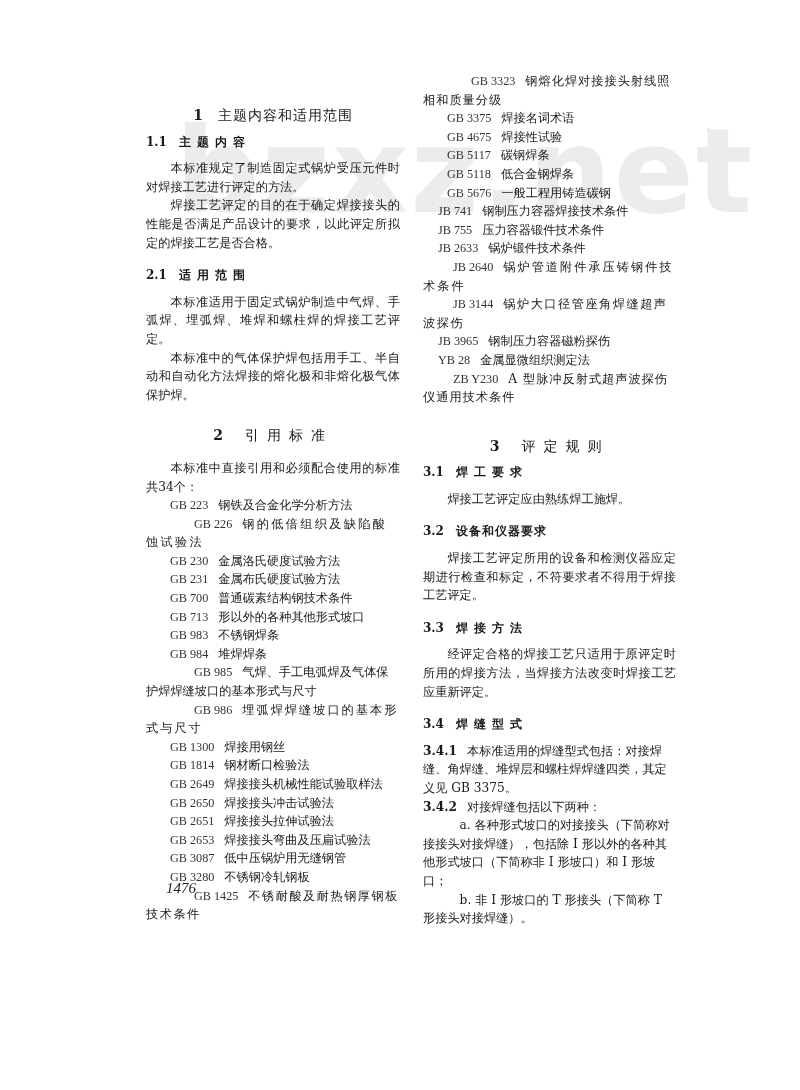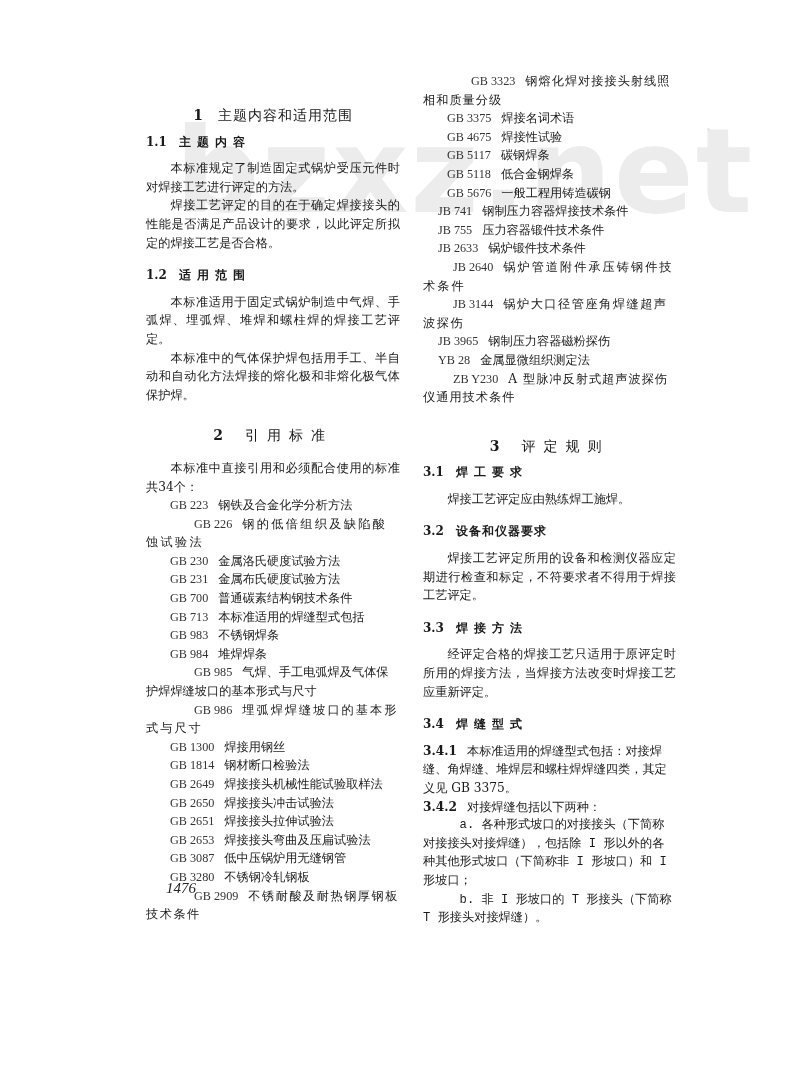--- a/index.html
+++ b/index.html
@@ -17,21 +17,21 @@
   .col-right { left: 423px; top: 72px; width: 253px; }
   .h1 { text-align: center; font-size: 14px; margin: 0; letter-spacing: 1px; }
   .h1 .num { font-weight: bold; margin-right: 14px; }
   .h2 { text-align: left; font-weight: bold; font-size: 12px; margin: 0; letter-spacing: 6px; }
   .h2 .num { letter-spacing: 0; margin-right: 12px; }
   .p { margin: 0; text-indent: 2em; text-align: justify; }
   .ref { margin: 0; padding-left: 24px; text-indent: 0; }
   .ref .code { display: inline-block; font-family: "Liberation Serif", serif; color: #333; margin-right: 10px; }
   .clause { margin: 0; }
   .clause .cnum { font-weight: bold; margin-right: 10px; }
-  .item { margin: 0; text-indent: 3em; font-family: Liberation Mono, monospace; }
+  .item { margin: 0; text-indent: 3em; }
   .gap-s { height: 8px; }
   .gap-m { height: 14px; }
   .gap-l { height: 22px; }
   .page-num {
     position: absolute; left: 166px; top: 880px; font-style: italic; font-family: Liberation Serif, serif;
     font-size: 15px; color: #222; z-index: 1;
   }
   .dot { position: absolute; left: 707px; top: 128px; width: 3px; height: 3px; background: #e5e5e5; border-radius: 50%; }
 </style>
 </head>
@@ -46,51 +46,51 @@
   </p>
   <div class="gap-s"></div>
   <p class="h2">
     <span class="num">1.1</span><span>主题内容</span>
   </p>
   <div class="gap-s"></div>
   <p class="p">本标准规定了制造固定式锅炉受压元件时对焊接工艺进行评定的方法。</p>
   <p class="p">焊接工艺评定的目的在于确定焊接接头的性能是否满足产品设计的要求，以此评定所拟定的焊接工艺是否合格。</p>
   <div class="gap-m"></div>
   <p class="h2">
-    <span class="num">1.2</span><span>适用范围</span>
+    <span class="num">2.1</span><span>适用范围</span>
   </p>
   <div class="gap-s"></div>
   <p class="p">本标准适用于固定式锅炉制造中气焊、手弧焊、埋弧焊、堆焊和螺柱焊的焊接工艺评定。</p>
   <p class="p">本标准中的气体保护焊包括用手工、半自动和自动化方法焊接的熔化极和非熔化极气体保护焊。</p>
   <div class="gap-l"></div>
   <p class="h1" style="letter-spacing:8px">
     <span class="num">2</span><span>引用标准</span>
   </p>
   <div class="gap-m"></div>
   <p class="p">本标准中直接引用和必须配合使用的标准共34个：</p>
 
   <p class="ref"><span class="code">GB 223</span><span>钢铁及合金化学分析方法</span></p>
   <p class="ref" style="padding-left:0;text-indent:24px"><span class="code">GB 226</span><span style="letter-spacing:2.3px">钢的低倍组织及缺陷酸蚀试验法</span></p>
   <p class="ref"><span class="code">GB 230</span><span>金属洛氏硬度试验方法</span></p>
   <p class="ref"><span class="code">GB 231</span><span>金属布氏硬度试验方法</span></p>
   <p class="ref"><span class="code">GB 700</span><span>普通碳素结构钢技术条件</span></p>
-  <p class="ref"><span class="code">GB 713</span><span>本标准适用的焊缝型式包括</span></p>
+  <p class="ref"><span class="code">GB 713</span><span>形以外的各种其他形式坡口</span></p>
   <p class="ref"><span class="code">GB 983</span><span>不锈钢焊条</span></p>
   <p class="ref"><span class="code">GB 984</span><span>堆焊焊条</span></p>
   <p class="ref" style="padding-left:0;text-indent:24px"><span class="code">GB 985</span><span>气焊、手工电弧焊及气体保护焊焊缝坡口的基本形式与尺寸</span></p>
   <p class="ref" style="padding-left:0;text-indent:24px"><span class="code">GB 986</span><span style="letter-spacing:2px">埋弧焊焊缝坡口的基本形式与尺寸</span></p>
   <p class="ref"><span class="code">GB 1300</span><span>焊接用钢丝</span></p>
   <p class="ref"><span class="code">GB 1814</span><span>钢材断口检验法</span></p>
   <p class="ref"><span class="code">GB 2649</span><span>焊接接头机械性能试验取样法</span></p>
   <p class="ref"><span class="code">GB 2650</span><span>焊接接头冲击试验法</span></p>
   <p class="ref"><span class="code">GB 2651</span><span>焊接接头拉伸试验法</span></p>
   <p class="ref"><span class="code">GB 2653</span><span>焊接接头弯曲及压扁试验法</span></p>
   <p class="ref"><span class="code">GB 3087</span><span>低中压锅炉用无缝钢管</span></p>
   <p class="ref"><span class="code">GB 3280</span><span>不锈钢冷轧钢板</span></p>
-  <p class="ref" style="padding-left:0;text-indent:24px"><span class="code">GB 2909</span><span style="letter-spacing:1.5px">不锈耐酸及耐热钢厚钢板技术条件</span></p>
+  <p class="ref" style="padding-left:0;text-indent:24px"><span class="code">GB 1425</span><span style="letter-spacing:1.5px">不锈耐酸及耐热钢厚钢板技术条件</span></p>
 </div>
 
 <div class="col col-right">
   <p class="ref" style="padding-left:0;text-indent:24px"><span class="code">GB 3323</span><span style="letter-spacing:1px">钢熔化焊对接接头射线照相和质量分级</span></p>
   <p class="ref"><span class="code">GB 3375</span><span>焊接名词术语</span></p>
   <p class="ref"><span class="code">GB 4675</span><span>焊接性试验</span></p>
   <p class="ref"><span class="code">GB 5117</span><span>碳钢焊条</span></p>
   <p class="ref"><span class="code">GB 5118</span><span>低合金钢焊条</span></p>
   <p class="ref"><span class="code">GB 5676</span><span>一般工程用铸造碳钢</span></p>
   <p class="ref" style="padding-left:15px"><span class="code">JB 741</span><span>钢制压力容器焊接技术条件</span></p>

